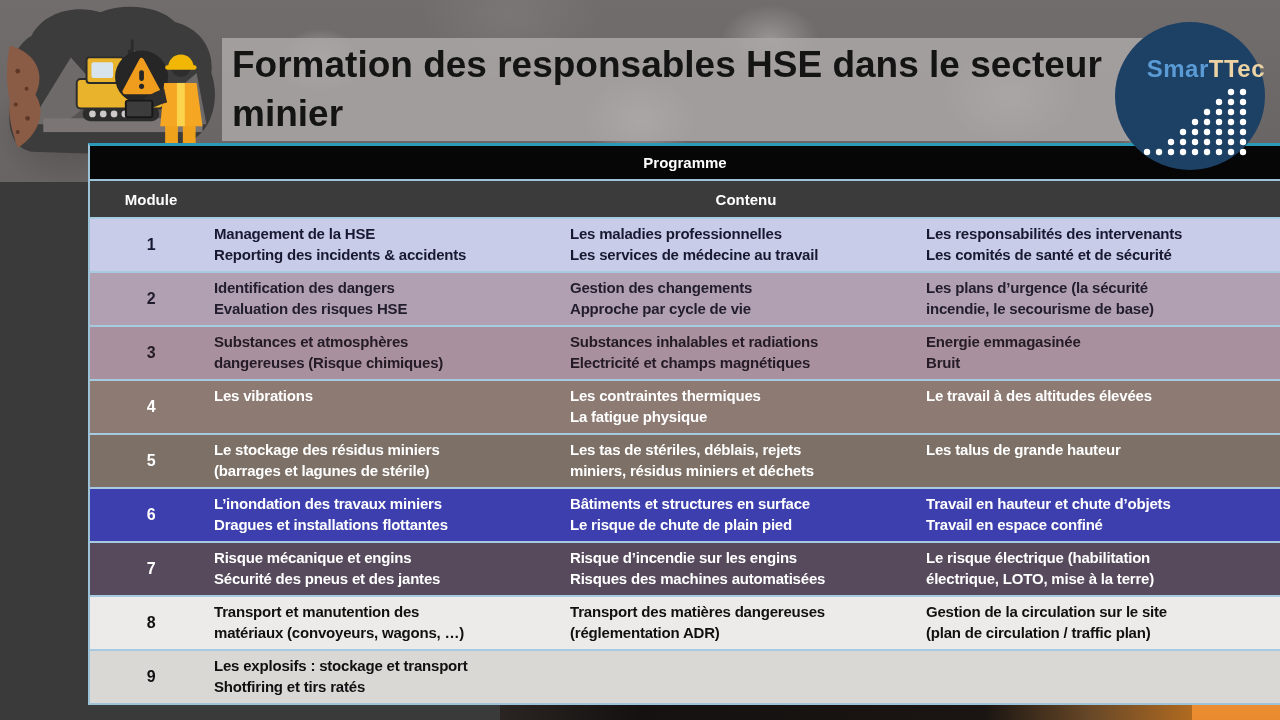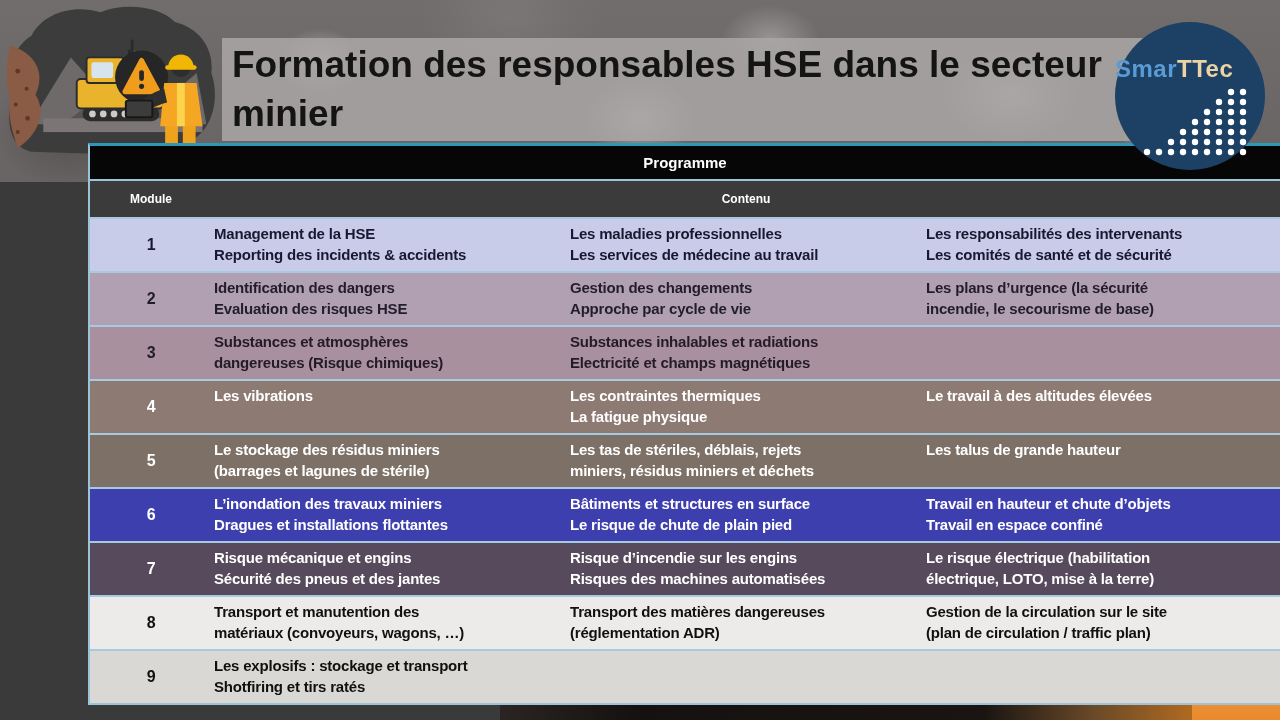--- a/index.html
+++ b/index.html
@@ -28,35 +28,35 @@
     background:linear-gradient(90deg,#2a2522,#151110 20%,#1a1512 70%,#6b4a28 86%,#b06a20 100%);}
 
   
   .title-box{position:absolute;left:222px;top:38px;width:993px;height:103px;z-index:9;
     background:rgba(171,167,167,.85);display:flex;align-items:center;justify-content:center;
     text-align:left;font-size:37px;font-weight:bold;color:#141414;line-height:1.32;padding:0 10px;box-sizing:border-box;}
 
   
   .logo{position:absolute;left:1115px;top:22px;width:150px;height:148px;border-radius:50%;
     background:#1d4065;z-index:30;}
-  .logo-text{margin-top:33px;text-align:left;font-size:24px;font-weight:bold;letter-spacing:.5px;}
+  .logo-text{margin-top:33px;text-align:right;font-size:24px;font-weight:bold;letter-spacing:.5px;}
   .logo-blue{color:#5b9bd5;}  .logo-cream{color:#ecd3a4;}
   .logo-dots{position:absolute;left:18px;top:50px;width:130px;height:90px;}
 
   
   .illu{position:absolute;left:4px;top:2px;width:226px;height:154px;z-index:8;}
 
   
   .ptable{position:absolute;left:88px;top:143px;width:1194px;height:562px;z-index:10;
     display:flex;flex-direction:column;box-sizing:border-box;
     border:2px solid #9cc3d8;border-top:3px solid #2a9ab8;}
   .programme{height:33px;flex:0 0 33px;background:#060606;color:#fff;display:flex;
     align-items:center;justify-content:center;font-weight:bold;font-size:15px;}
   .theader{height:36px;flex:0 0 36px;background:#3b3b3b;color:#fff;border-top:2px solid #9cc3d8;
-    display:grid;grid-template-columns:122px 1fr;font-weight:bold;font-size:12px;}
+    display:grid;grid-template-columns:122px 1fr;font-weight:bold;font-size:15px;}
   .theader div{display:flex;align-items:center;justify-content:center;}
   .trow{flex:1;display:grid;grid-template-columns:122px 1fr 1fr 1fr;border-top:2px solid #a6cadf;}
   .cell{font-size:15px;font-weight:bold;line-height:1.38;white-space:pre-line;
     padding:5px 6px 3px 2px;letter-spacing:-.2px;overflow:hidden;}
   .mod{display:flex;align-items:center;justify-content:center;font-size:16px;padding:0;}
 </style>
 </head>
 <body>
 
 <div class="stage">
@@ -187,20 +187,22 @@
 Approche par cycle de vie</div>
       <div class="cell">Les plans d’urgence (la sécurité
 incendie, le secourisme de base)</div>
     </div>
     <div class="trow" style="background:#a8909e;color:#241b26">
       <div class="cell mod">3</div>
       <div class="cell">Substances et atmosphères
 dangereuses (Risque chimiques)</div>
       <div class="cell">Substances inhalables et radiations
 Electricité et champs magnétiques</div>
+      <div class="cell">Energie emmagasinée
+Bruit</div>
     </div>
     <div class="trow" style="background:#8c7a73;color:#ffffff">
       <div class="cell mod">4</div>
       <div class="cell">Les vibrations</div>
       <div class="cell">Les contraintes thermiques
 La fatigue physique</div>
       <div class="cell">Le travail à des altitudes élevées</div>
     </div>
     <div class="trow" style="background:#7c7067;color:#ffffff">
       <div class="cell mod">5</div>

